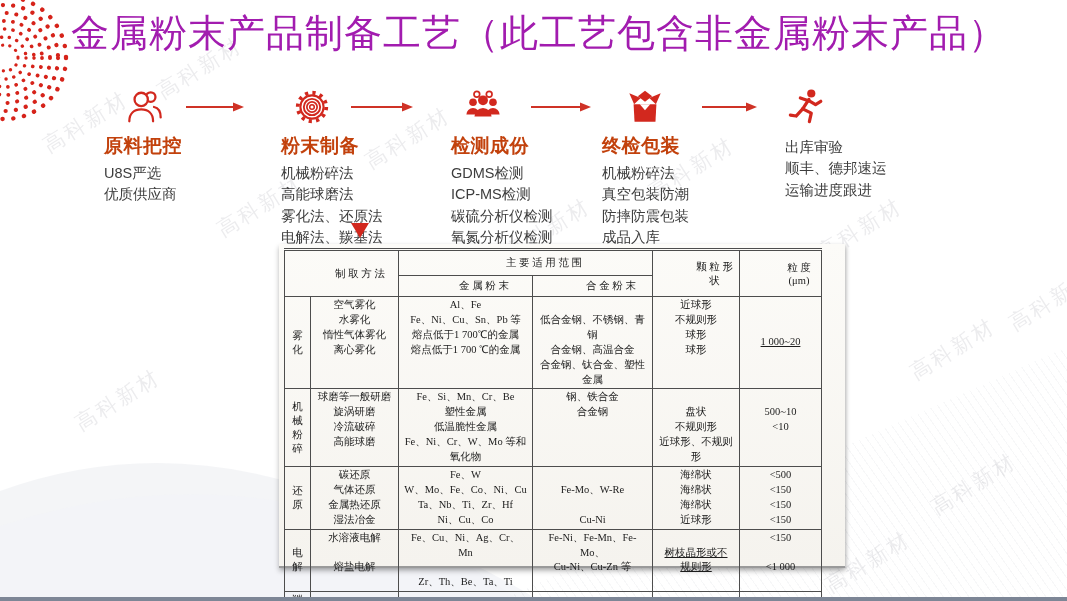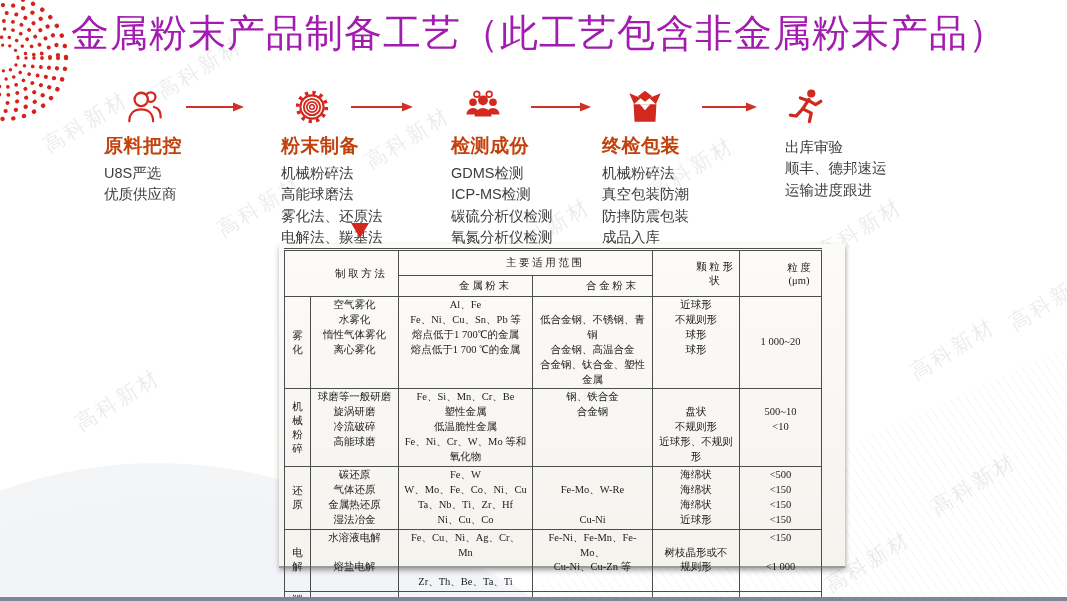--- a/index.html
+++ b/index.html
@@ -52,21 +52,21 @@
     border-collapse:collapse;table-layout:fixed;
     font-family:"Liberation Serif",serif;font-size:10.5px;color:#1c1c1c;
     border-top:3px double #4d4d4d;
   }
   table.ruled th,table.ruled td{
     border:1px solid #4d4d4d;padding:1px 5px;font-weight:normal;
   }
   table.ruled th{text-align:center;vertical-align:middle;padding-left:42px;}
   .cell{white-space:pre-line;line-height:1.42;vertical-align:top;text-align:center;}
   .lab{white-space:pre-line;text-align:center;vertical-align:middle;padding:1px 2px;}
-  .vmid{vertical-align:middle;}
+  .vmid{vertical-align:middle;text-decoration:underline;}
 </style>
 </head>
 <body>
 
 <svg class="bg-curve" viewBox="0 0 1067 260" aria-hidden="true">
   <path d="M0 150 Q 250 60 520 260 L0 260 Z" fill="#edeef2" opacity="0.6"></path>
   <path d="M0 185 Q 270 95 540 260 L0 260 Z" fill="#f3f4f7" opacity="0.8"></path>
 </svg>
 <div class="bg-hatch"></div>
 

